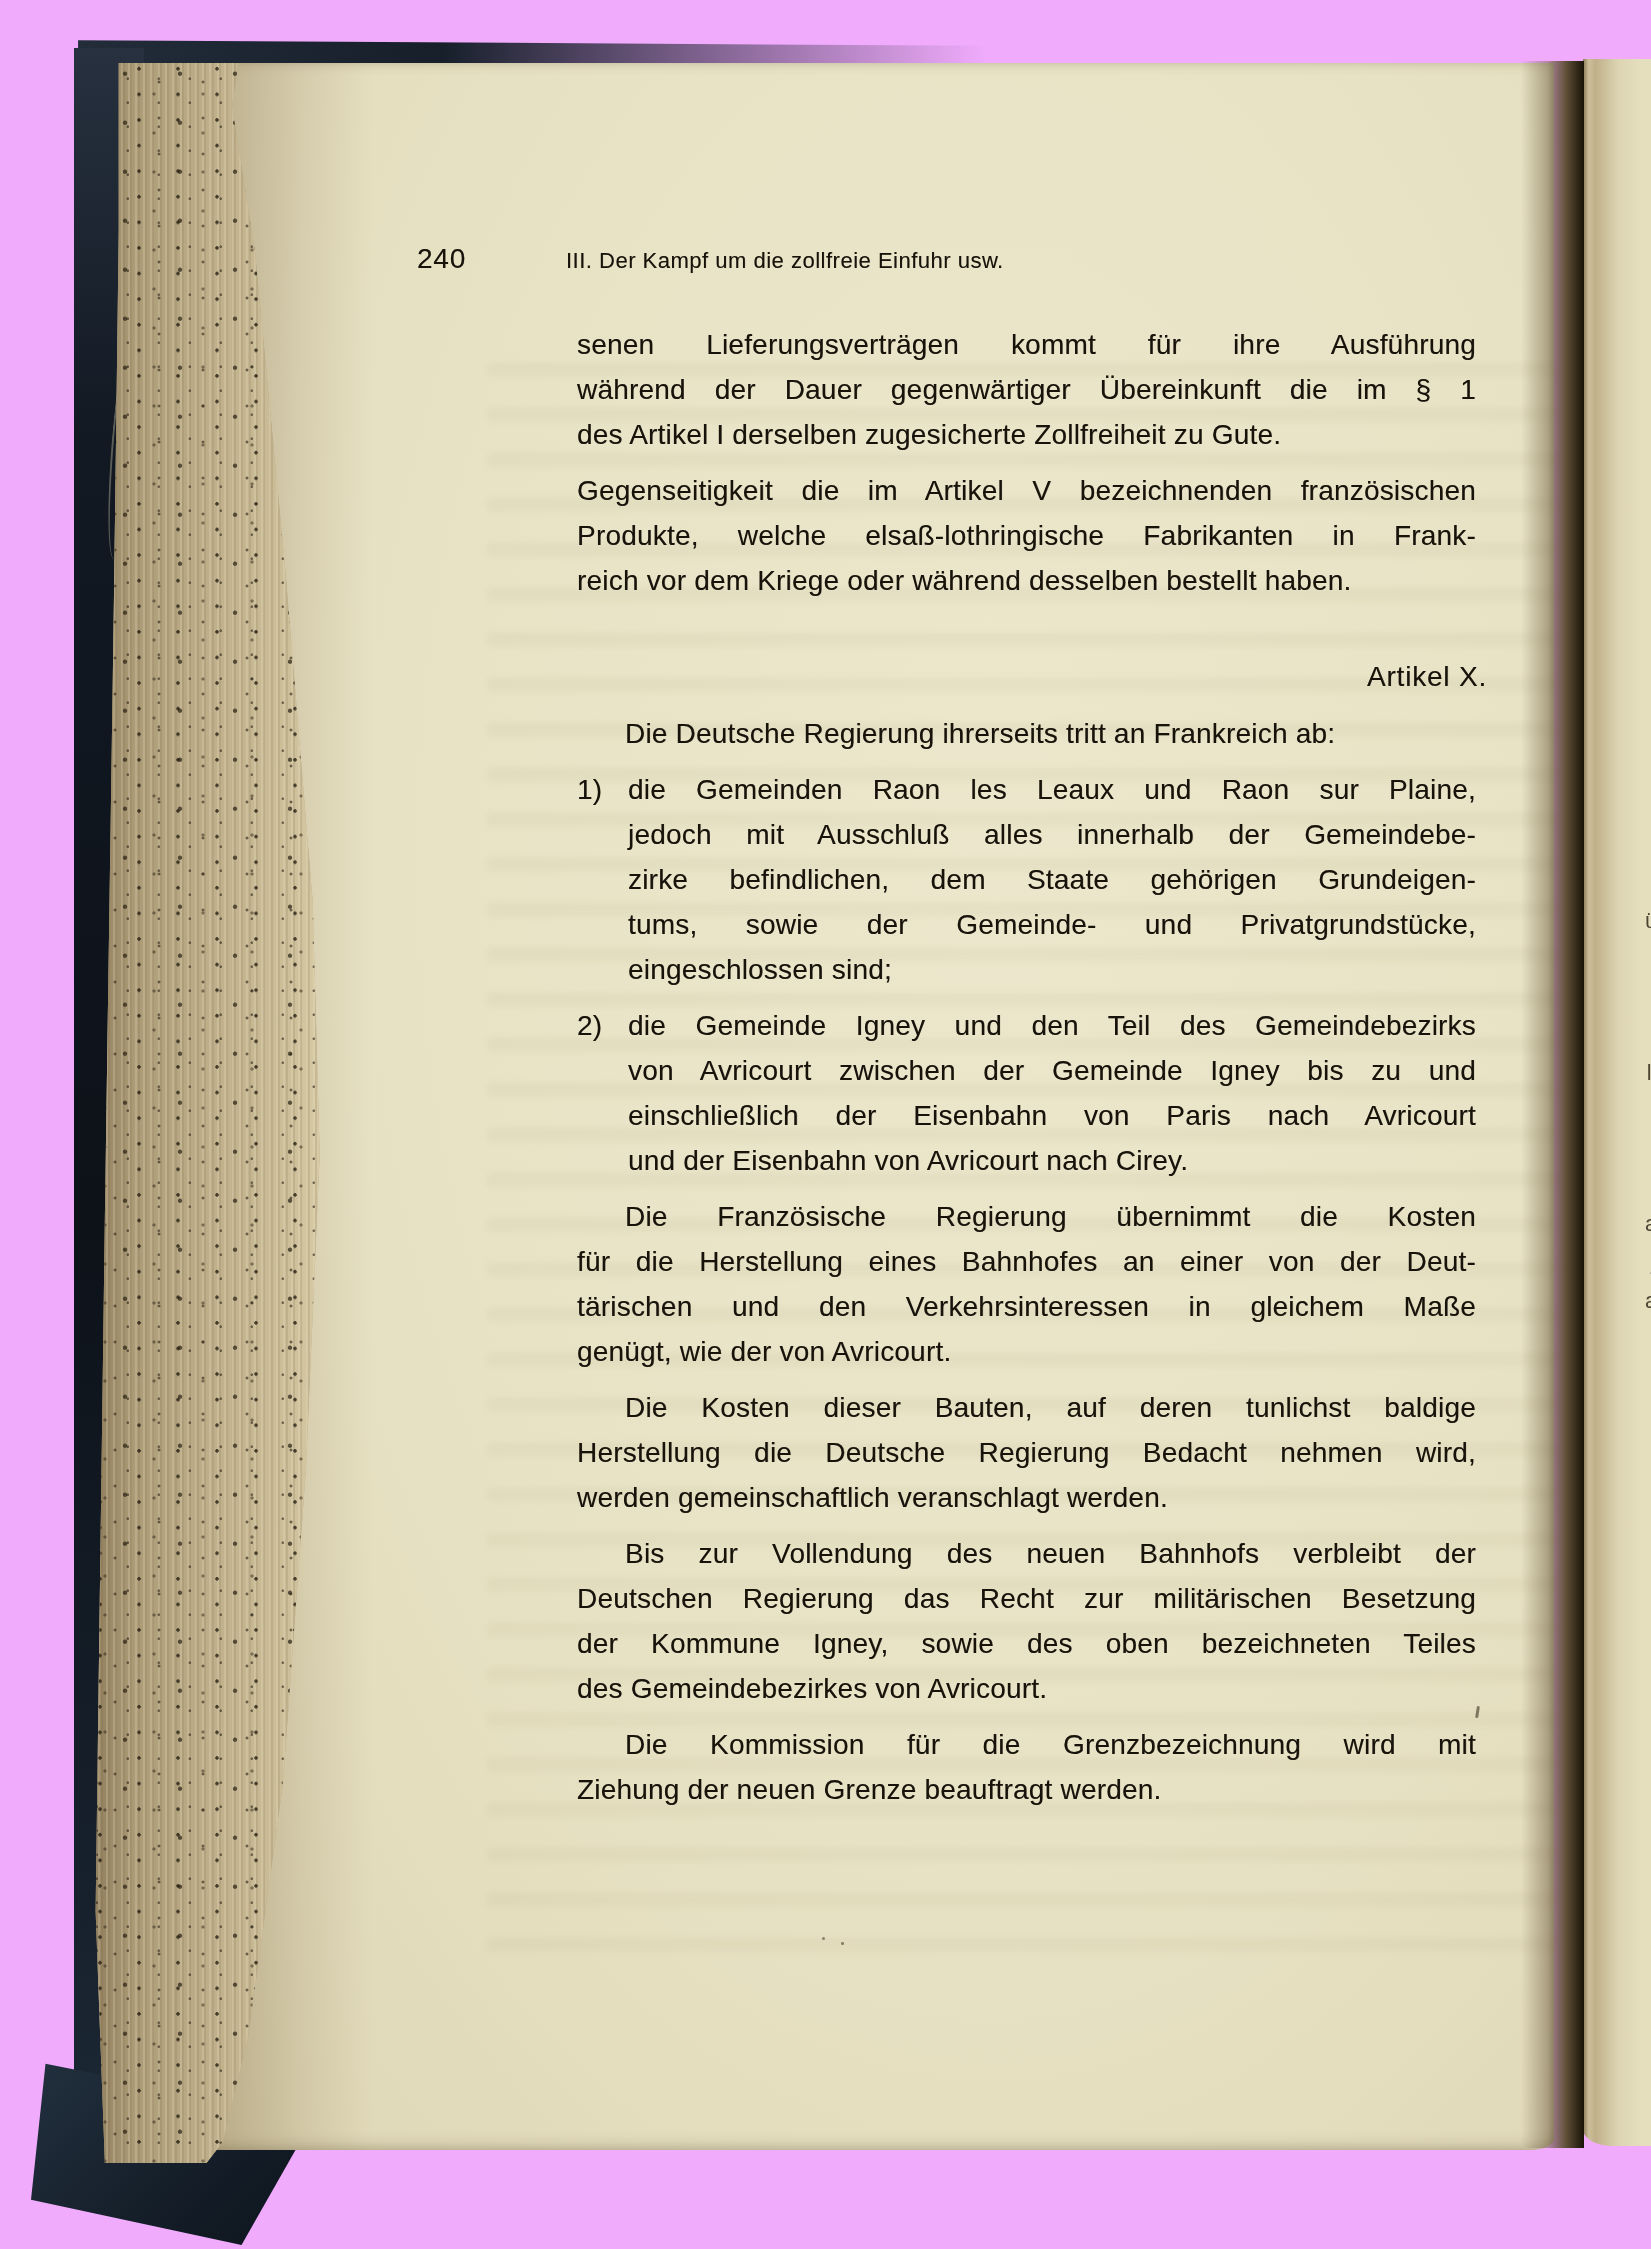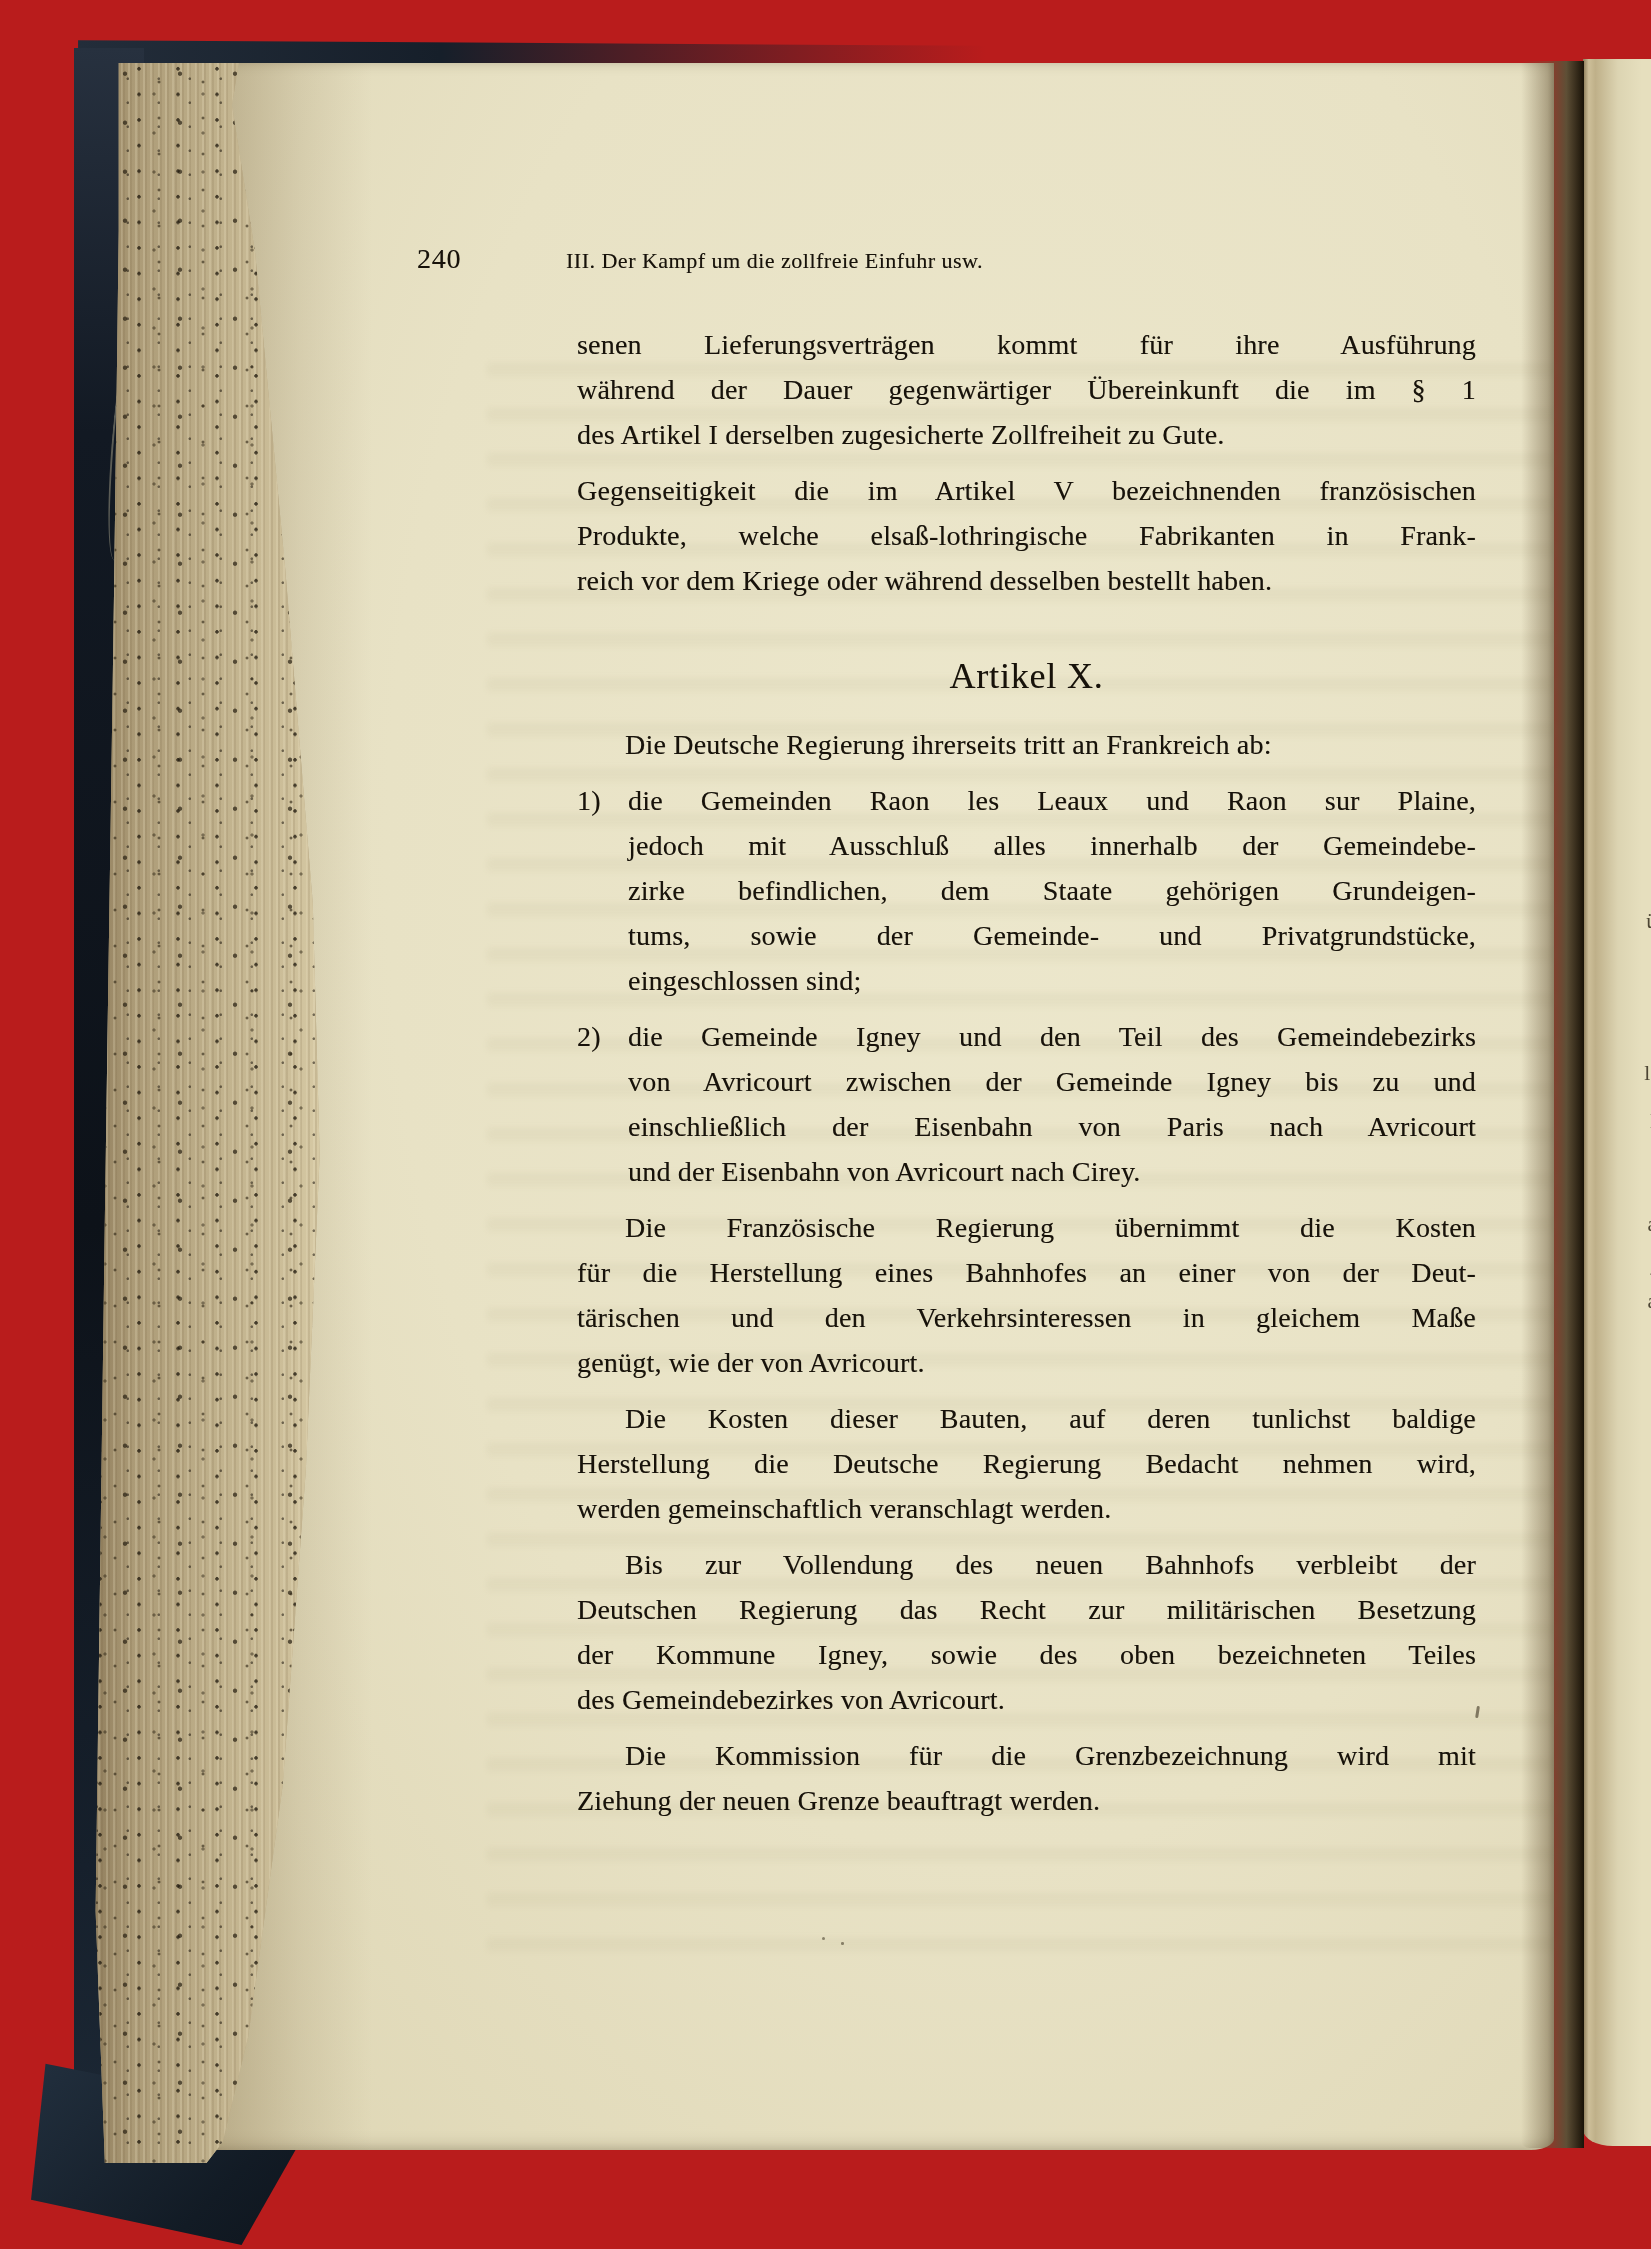--- a/index.html
+++ b/index.html
@@ -1,19 +1,19 @@
 <!DOCTYPE html>
 <html style="font-size:13.2px"><head>
 <meta charset="utf-8">
 <style>
   html,body{margin:0;padding:0;background:#000;}
   .stage{
     position:relative;width:1651px;height:2250px;overflow:hidden;
-    background:#b91c1c;
-    font-family:Liberation Serif, serif;
+    background:#f0abfc;
+    font-family:Liberation Sans, sans-serif;
   }
   
   .cover-top{
     position:absolute;left:78px;top:43px;width:908px;height:25px;z-index:1;
     background:linear-gradient(90deg,#232d3a 0%,#161f2a 40%,rgba(14,18,24,.0) 100%);
     transform:rotate(.35deg);
   }
   .cover-left{
     position:absolute;left:74px;top:48px;width:70px;height:2138px;z-index:1;
     background:linear-gradient(180deg,#27313f 0%,#121923 18%,#0d1219 55%,#16202c 85%,#1d2936 100%);
@@ -85,21 +85,21 @@
     font-size:22px;color:#17120a;letter-spacing:0.5px;
     text-shadow:0.2px 0.2px 0 rgba(23,18,10,.4);
   }
   
   .body-text{
     position:absolute;left:351px;top:248px;width:921px;
     font-size:28px;line-height:45px;color:#17120a;letter-spacing:0.2px;
     text-shadow:0.3px 0.3px 0 rgba(23,18,10,.38);
   }
   .article-heading{
-    text-align:center;margin:51px 0 23px;font-size:36px;letter-spacing:0.8px;
+    text-align:right;margin:51px 0 12px;font-size:28px;letter-spacing:0.8px;
   }
   .para{margin:11px;}
   .tline{text-align:justify;text-align-last:justify;}
   .tline.last{text-align-last:left;}
   .tline.ind{text-indent:48px;}
   .para.list .tline{position:relative;padding-left:51px;}
   .para.list .marker{position:absolute;left:0;top:0;}
   
   .speck{position:absolute;background:rgba(62,52,34,.55);border-radius:50%;}
   .tick{position:absolute;width:2.5px;height:12.4px;background:rgba(62,52,34,.6);transform:rotate(9deg);border-radius:1.7px;}

